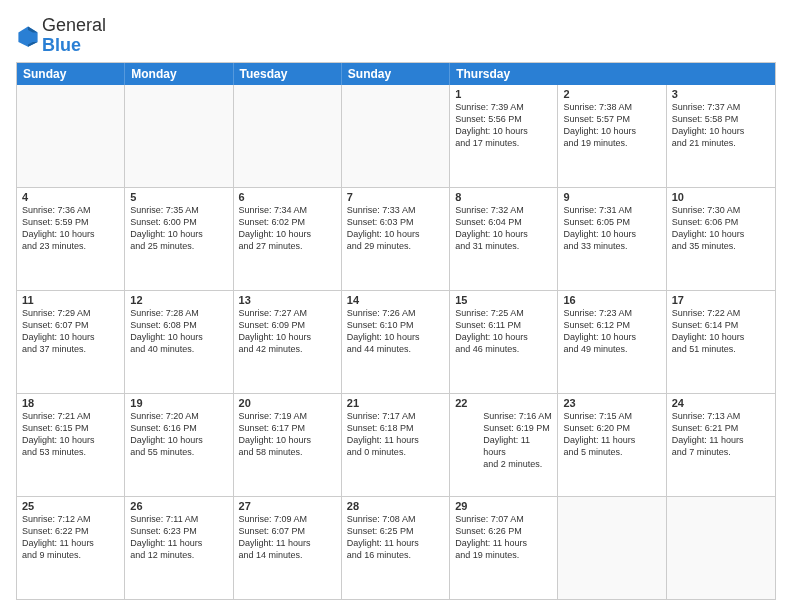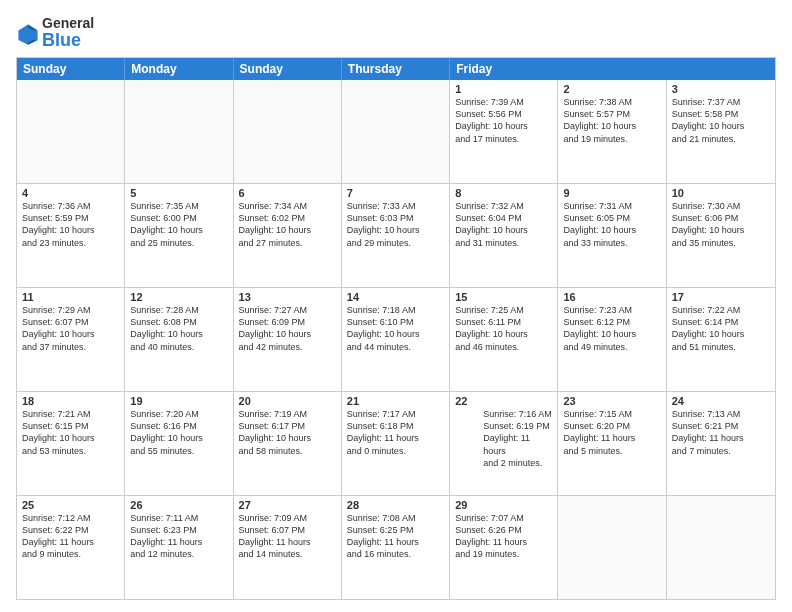--- a/index.html
+++ b/index.html
@@ -106,37 +106,37 @@
 
 <div class="page">
   <div class="header">
     <div class="logo">
       <svg class="logo-icon" viewBox="0 0 40 40">
         <polygon points="20,4 36,14 36,30 20,38 4,30 4,14" fill="#2a7fd4"></polygon>
         <polygon points="20,4 36,14 28,14 20,10" fill="#1a5fa0"></polygon>
         <polygon points="20,38 36,30 28,30 20,34" fill="#1a5fa0"></polygon>
       </svg>
       <div>
-        <div style="font-size:14px;font-weight:bold;color:#333;line-height:1.1">General</div>
+        <div style="font-size:18px;font-weight:normal;color:#333;line-height:1.1">General</div>
         <div style="font-size:18px;font-weight:bold;color:#2a7fd4;line-height:1.1">Blue</div>
       </div>
     </div>
     <div class="title-block">
       <div class="cal-title"></div>
       <div class="cal-subtitle"></div>
     </div>
   </div>
 
   <div class="calendar">
     <div class="cal-head">
     <div class="cal-head-cell">Sunday</div>
         <div class="cal-head-cell">Monday</div>
+        <div class="cal-head-cell">Tuesday</div>
         <div class="cal-head-cell">Sunday</div>
         <div class="cal-head-cell">Thursday</div>
-        <div class="cal-head-cell">Friday</div>
       </div>
     <div class="cal-body">
     <div class="cal-row">
           <div class="cal-cell empty"></div>
           <div class="cal-cell empty"></div>
           <div class="cal-cell empty"></div>
           <div class="cal-cell empty"></div>
           <div class="cal-cell">
             <span class="day-num">1</span>
             <div class="cell-info" style="white-space: pre-line;">Sunrise: 7:39 AM
@@ -227,21 +227,21 @@
           </div>
           <div class="cal-cell">
             <span class="day-num">13</span>
             <div class="cell-info" style="white-space: pre-line;">Sunrise: 7:27 AM
 Sunset: 6:09 PM
 Daylight: 10 hours
 and 42 minutes.</div>
           </div>
           <div class="cal-cell">
             <span class="day-num">14</span>
-            <div class="cell-info" style="white-space: pre-line;">Sunrise: 7:18 AM
+            <div class="cell-info" style="white-space: pre-line;">Sunrise: 7:26 AM
 Sunset: 6:10 PM
 Daylight: 10 hours
 and 44 minutes.</div>
           </div>
           <div class="cal-cell">
             <span class="day-num">15</span>
             <div class="cell-info" style="white-space: pre-line;">Sunrise: 7:25 AM
 Sunset: 6:11 PM
 Daylight: 10 hours
 and 46 minutes.</div>

